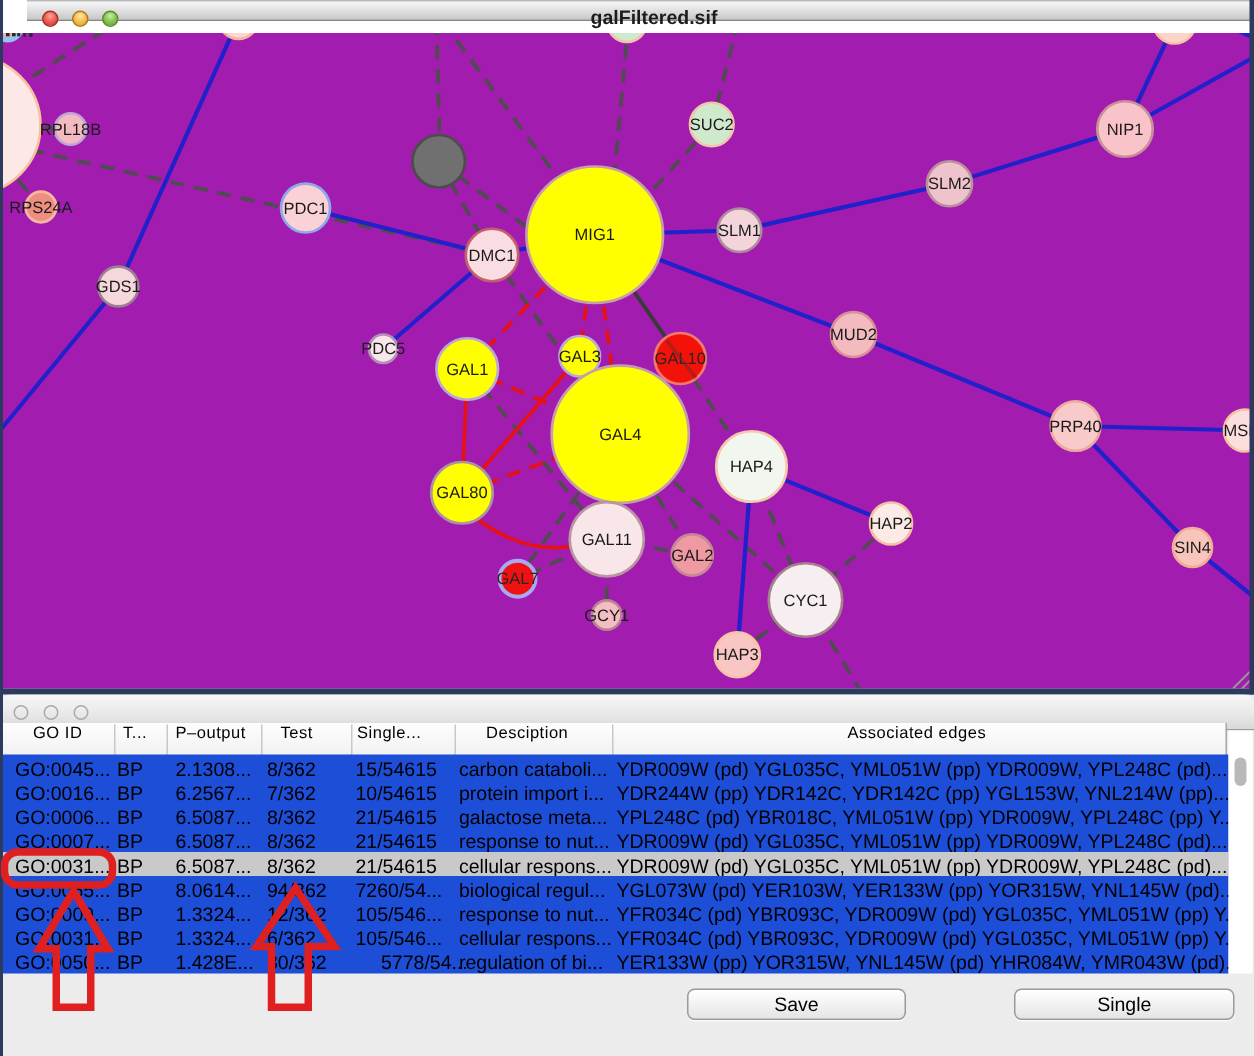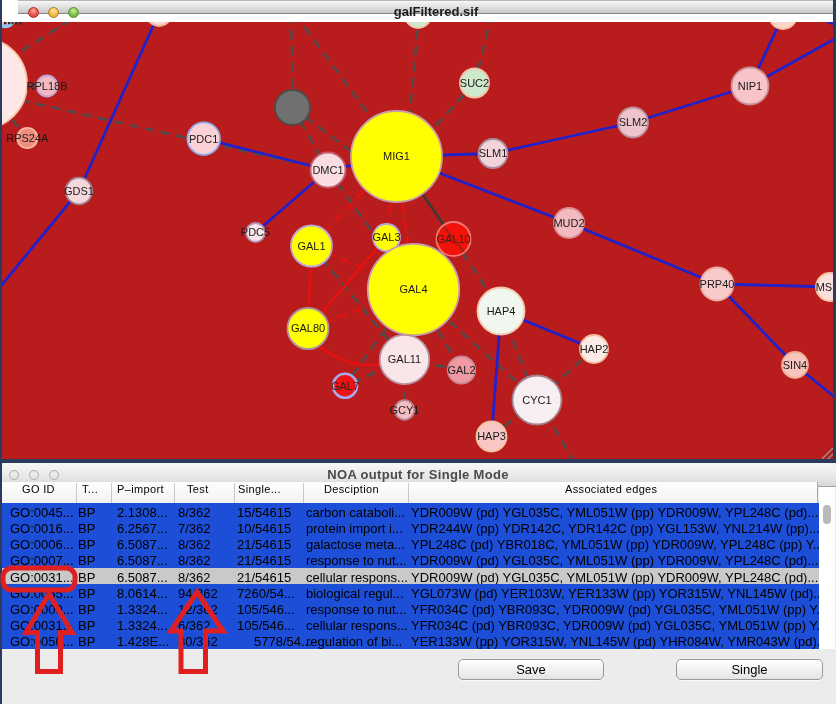--- a/index.html
+++ b/index.html
@@ -6,21 +6,21 @@
 #stage{position:relative;width:836px;height:704px;background:#fff}
 
 #titlebar{position:absolute;left:0;top:0;width:836px;height:14px;
   background:linear-gradient(#f7f7f7,#e3e3e3 45%,#cbcbcb 92%,#c2c2c2);
   border-bottom:1px solid #868686;border-top:1px solid #b8b8b8;margin-left:18px;}
 #titlebar .t{position:absolute;left:0;right:0;top:3px;text-align:center;font-size:13px;font-weight:bold;color:#1c1c1c}
 .tl{position:absolute;top:6px;width:11px;height:11px;border-radius:50%}
 #tl-r{left:10px;background:radial-gradient(circle at 50% 30%,#ffa79e 0%,#ee6257 45%,#ce352a 100%);border:1px solid #a33127}
 #tl-y{left:30px;background:radial-gradient(circle at 50% 30%,#ffe9a8 0%,#f8c355 45%,#dd9b26 100%);border:1px solid #ab7c1f}
 #tl-g{left:50px;background:radial-gradient(circle at 50% 30%,#cdedaa 0%,#88c957 45%,#5ba135 100%);border:1px solid #5d8a33}
-#canvas{position:absolute;left:0;top:22px;width:836px;height:440px;background:#b91c1c;overflow:hidden}
+#canvas{position:absolute;left:0;top:22px;width:836px;height:440px;background:#a21caf;overflow:hidden}
 #winborderL{position:absolute;left:0;top:0;width:2px;height:704px;background:#2c3a5e;z-index:40}
 #winborderR{position:absolute;left:833px;top:0;width:3px;height:463px;background:#2c3a5e;z-index:40}
 #net .gd{stroke:#4d4d4d;stroke-width:2.4;stroke-dasharray:9.5 6.5}
 #net .gs{stroke:#3a3a3a;stroke-width:2.6}
 #net .be{stroke:#2121cc;stroke-width:2.8}
 #net .rd{stroke:#e81111;stroke-width:2.4;stroke-dasharray:9.5 6.5}
 #net .rs{stroke:#e81111;stroke-width:2.4}
 #net .nl{font-family:"Liberation Sans",sans-serif;font-size:11px;text-anchor:middle}
 
 #noa{position:absolute;left:0;top:459px;width:836px;height:245px;background:#ececec}
@@ -171,29 +171,28 @@
   </div>
   <div id="titlebar">
     <div class="t">galFiltered.sif</div>
     <div class="tl" id="tl-r"></div>
       <div class="tl" id="tl-y"></div>
       <div class="tl" id="tl-g"></div>
   </div>
   <div id="noa">
     <div id="noa-topline"></div>
     <div id="noa-title">
-      <div class="t">NOA output for Single Mode</div>
       <span class="gl" style="left:8.5px"></span>
         <span class="gl" style="left:28.5px"></span>
         <span class="gl" style="left:48.5px"></span>
     </div>
     <div id="thead">
       <span style="left:20px">GO ID</span>
         <span style="left:80px">T...</span>
-      <span style="left:115px">P–import</span>
+      <span style="left:115px">P–output</span>
         <span style="left:185px">Test</span>
       <span style="left:236px">Single...</span>
         <span style="left:322px">Desciption</span>
       <span style="left:563px">Associated edges</span>
       <i style="left:74px"></i>
         <i style="left:109px"></i>
         <i style="left:172px"></i>
       <i style="left:232px"></i>
         <i style="left:301px"></i>
         <i style="left:406px"></i>

